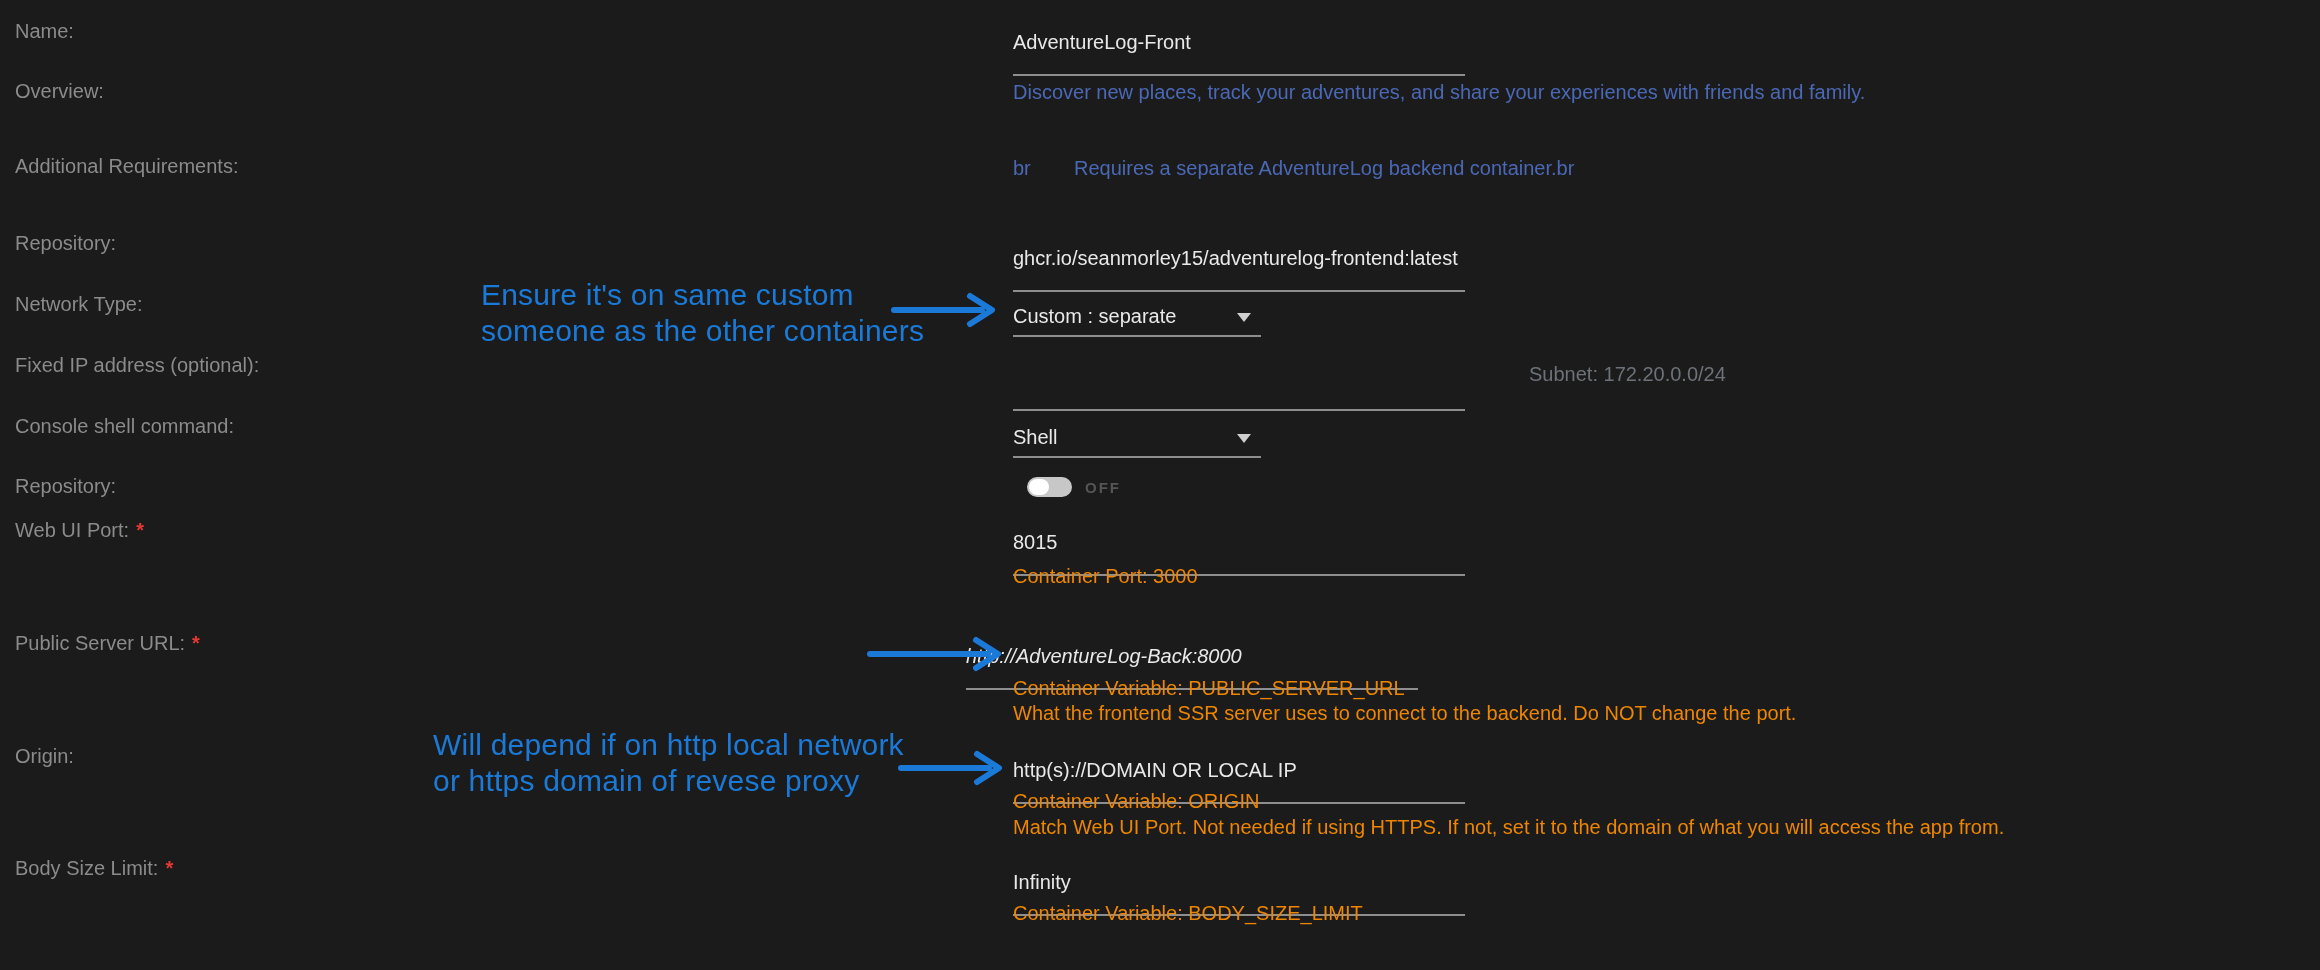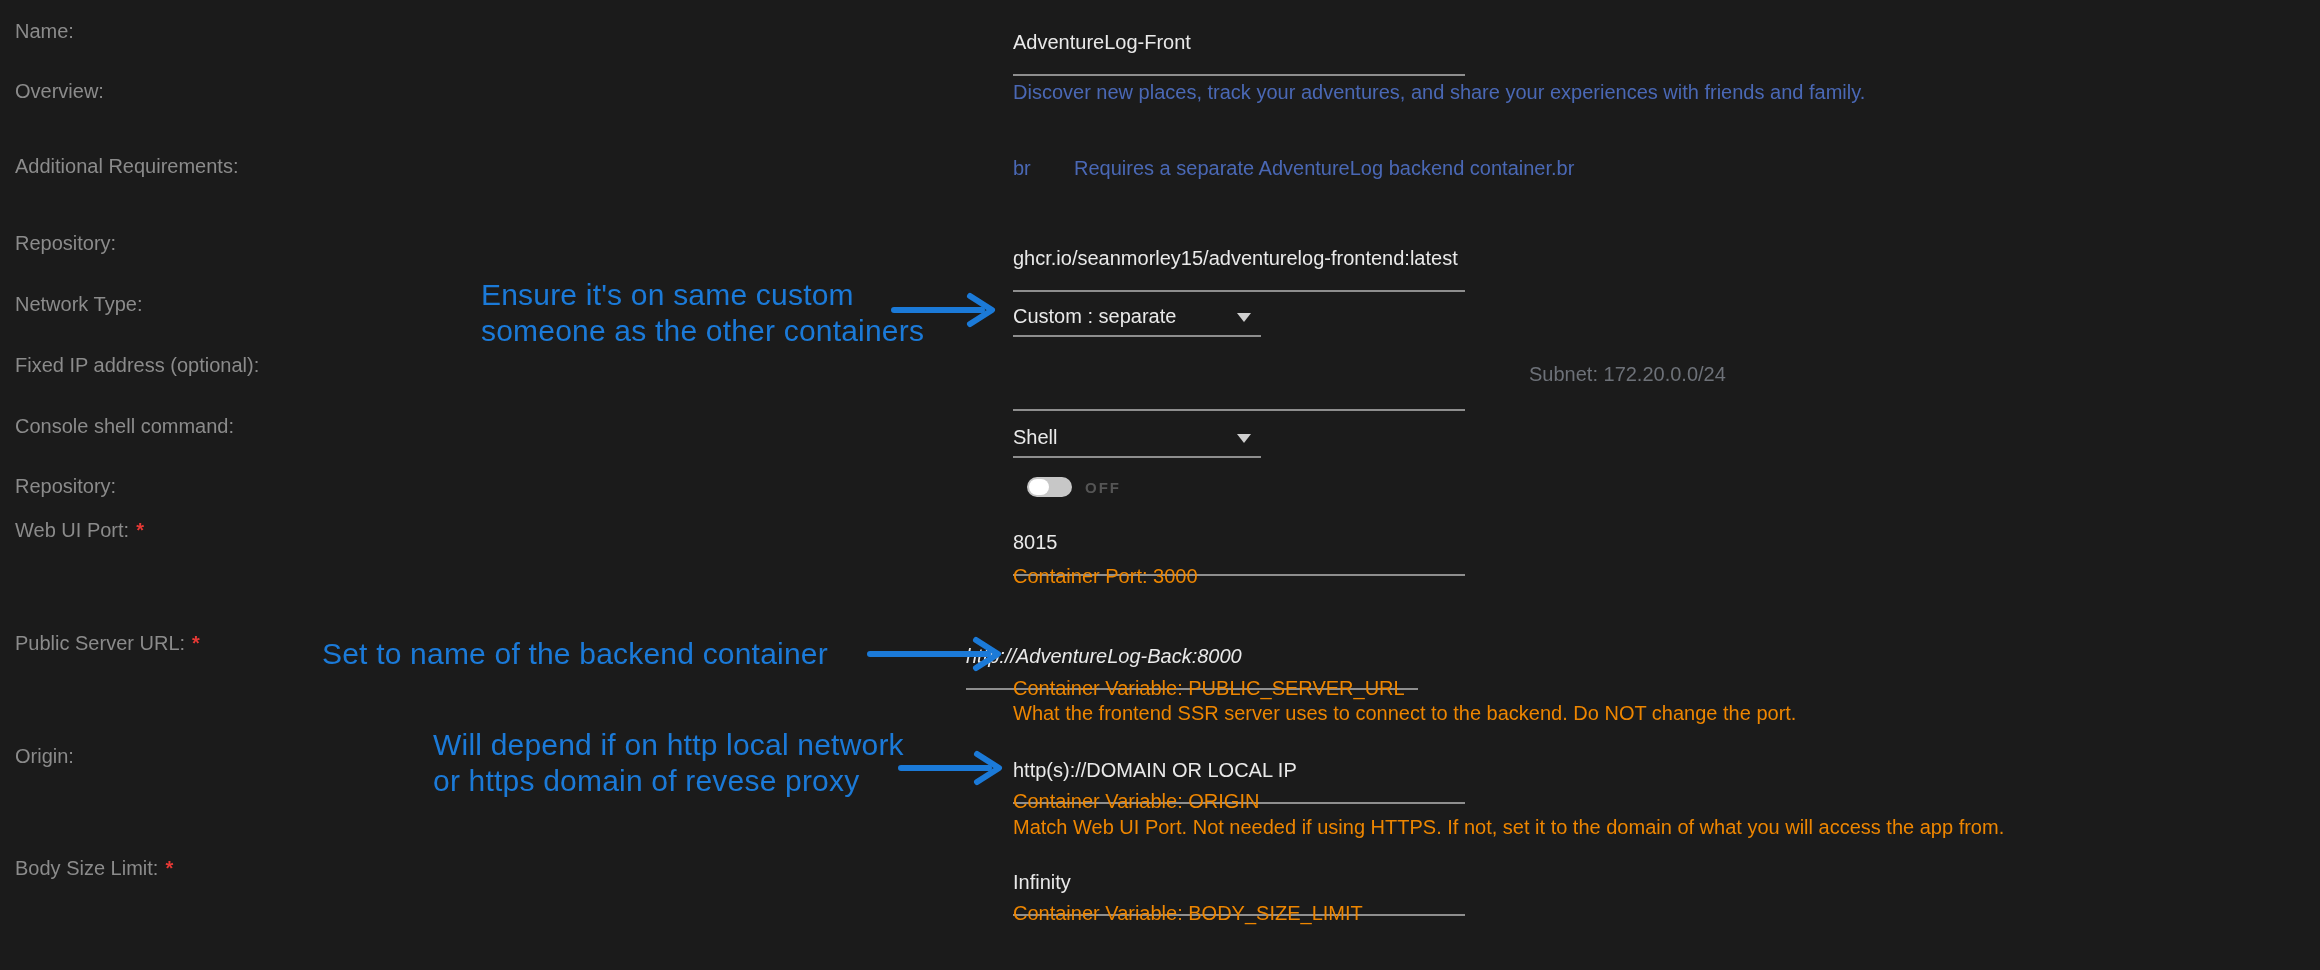--- a/index.html
+++ b/index.html
@@ -88,23 +88,20 @@
 
   <div class="annotation" style="left:481px;top:277px">
     <div>Ensure it's on same custom</div>
     <div>someone as the other containers</div>
   </div>
   <svg class="arrow" style="left:888px;top:290px" width="116" height="40">
     <path d="M6 20 H94"></path>
     <path d="M82 6 L104 20 L82 34"></path>
   </svg>
 
-  <div class="annotation" style="left:322px;top:636px">
-    <div>Set to name of the backend container</div>
-  </div>
   <svg class="arrow" style="left:864px;top:634px" width="146" height="40">
     <path d="M6 20 H124"></path>
     <path d="M112 6 L134 20 L112 34"></path>
   </svg>
 
   <div class="annotation" style="left:433px;top:727px">
     <div>Will depend if on http local network</div>
     <div>or https domain of revese proxy</div>
   </div>
   <svg class="arrow" style="left:895px;top:748px" width="116" height="40">

